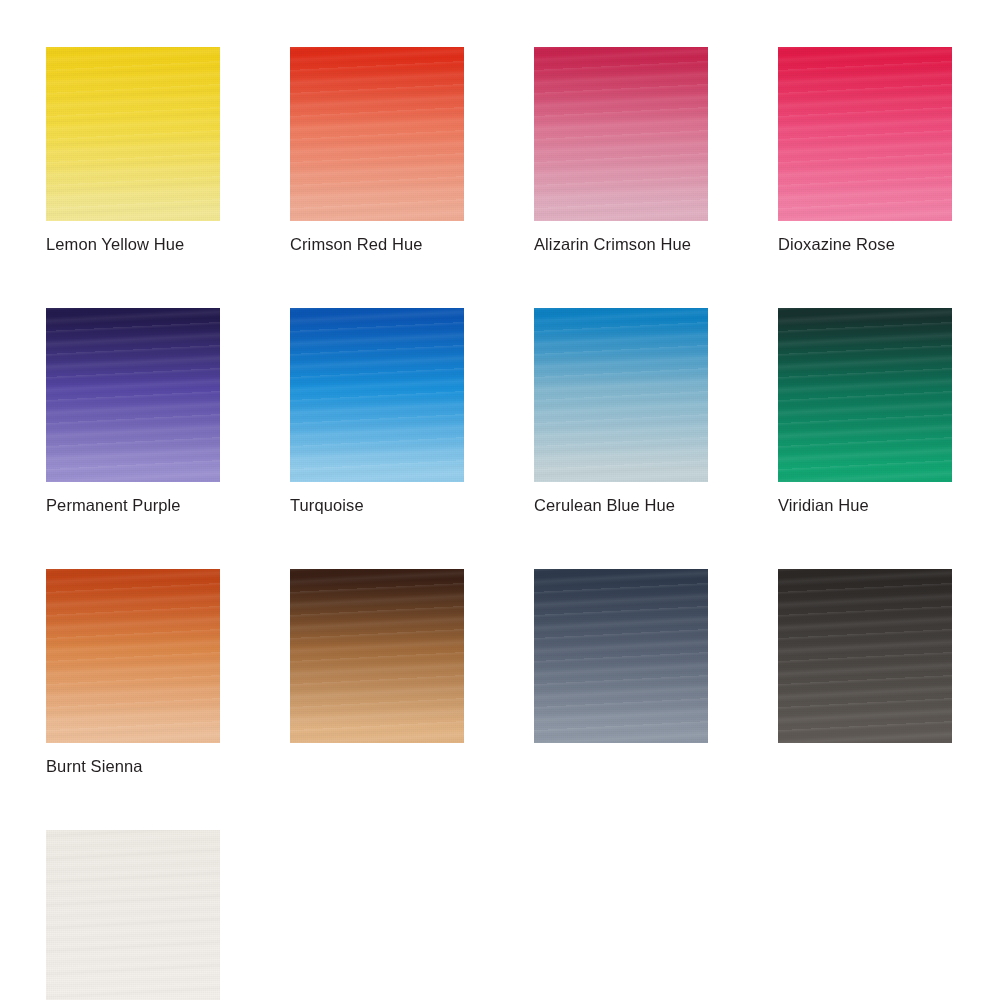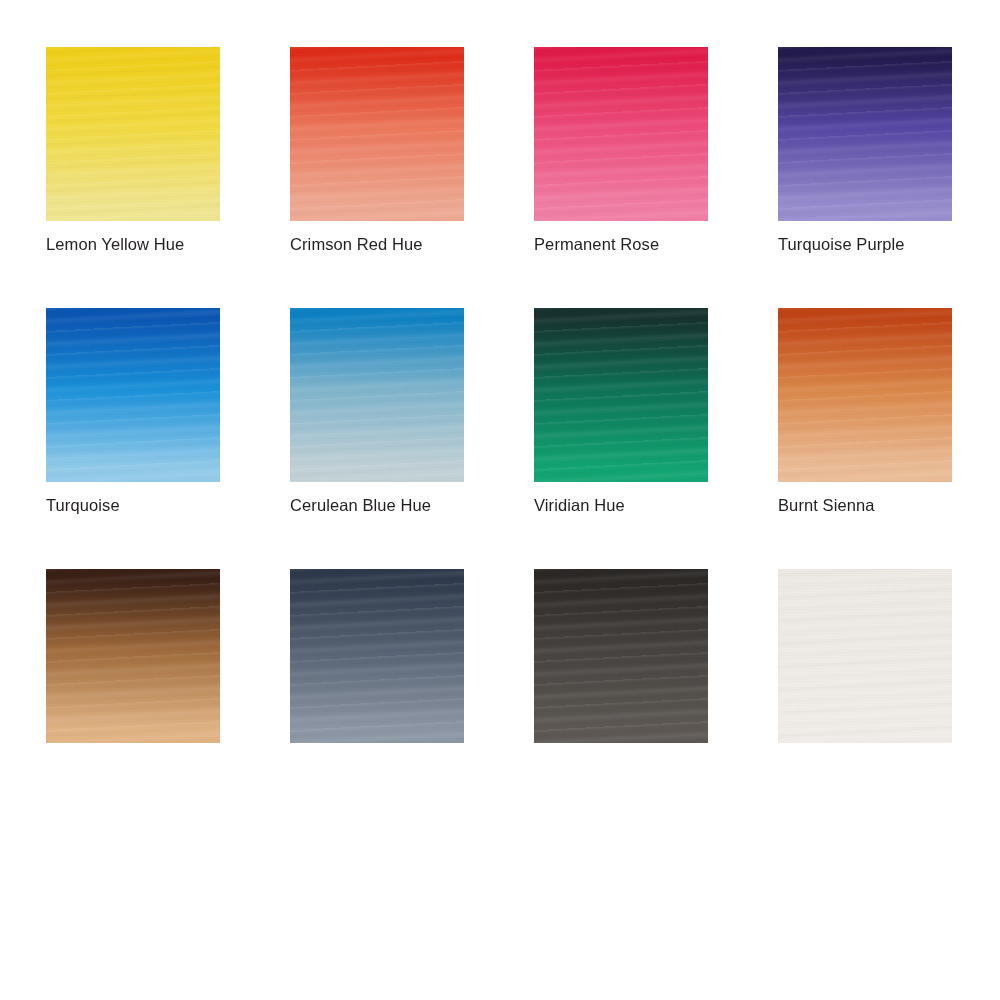--- a/index.html
+++ b/index.html
@@ -109,29 +109,33 @@
       <div class="swatch-chip" style="background-image: linear-gradient(rgb(242, 209, 27) 0%, rgb(242, 209, 27) 6%, rgb(244, 220, 66) 46%, rgb(242, 231, 145) 92%, rgb(242, 231, 145) 100%);"></div>
       <div class="swatch-label">Lemon Yellow Hue</div>
     </div>
 
 
     <div class="swatch-cell">
       <div class="swatch-chip" style="background-image: linear-gradient(rgb(224, 45, 24) 0%, rgb(224, 45, 24) 6%, rgb(238, 120, 92) 46%, rgb(240, 171, 148) 92%, rgb(240, 171, 148) 100%);"></div>
       <div class="swatch-label">Crimson Red Hue</div>
     </div>
 
+    <div class="swatch-cell">
+      <div class="swatch-chip" style="background-image: linear-gradient(rgb(200, 37, 80) 0%, rgb(200, 37, 80) 6%, rgb(220, 115, 146) 46%, rgb(224, 174, 192) 92%, rgb(224, 174, 192) 100%);"></div>
+      <div class="swatch-label">Alizarin Crimson Hue</div>
+    </div>
 
     <div class="swatch-cell">
       <div class="swatch-chip" style="background-image: linear-gradient(rgb(227, 27, 73) 0%, rgb(227, 27, 73) 6%, rgb(239, 76, 124) 46%, rgb(243, 127, 166) 92%, rgb(243, 127, 166) 100%);"></div>
-      <div class="swatch-label">Permanent Rose</div>
+      <div class="swatch-label">Dioxazine Rose</div>
     </div>
 
     <div class="swatch-cell">
       <div class="swatch-chip" style="background-image: linear-gradient(rgb(35, 26, 78) 0%, rgb(35, 26, 78) 6%, rgb(85, 70, 164) 46%, rgb(154, 143, 208) 92%, rgb(154, 143, 208) 100%);"></div>
-      <div class="swatch-label">Turquoise Purple</div>
+      <div class="swatch-label">Permanent Purple</div>
     </div>
 
 
     <div class="swatch-cell">
       <div class="swatch-chip" style="background-image: linear-gradient(rgb(11, 87, 181) 0%, rgb(11, 87, 181) 6%, rgb(25, 145, 219) 46%, rgb(147, 205, 236) 92%, rgb(147, 205, 236) 100%);"></div>
       <div class="swatch-label">Turquoise</div>
     </div>
 
     <div class="swatch-cell">
       <div class="swatch-chip" style="background-image: linear-gradient(rgb(14, 130, 196) 0%, rgb(14, 130, 196) 6%, rgb(127, 181, 206) 46%, rgb(195, 211, 216) 92%, rgb(195, 211, 216) 100%);"></div>

